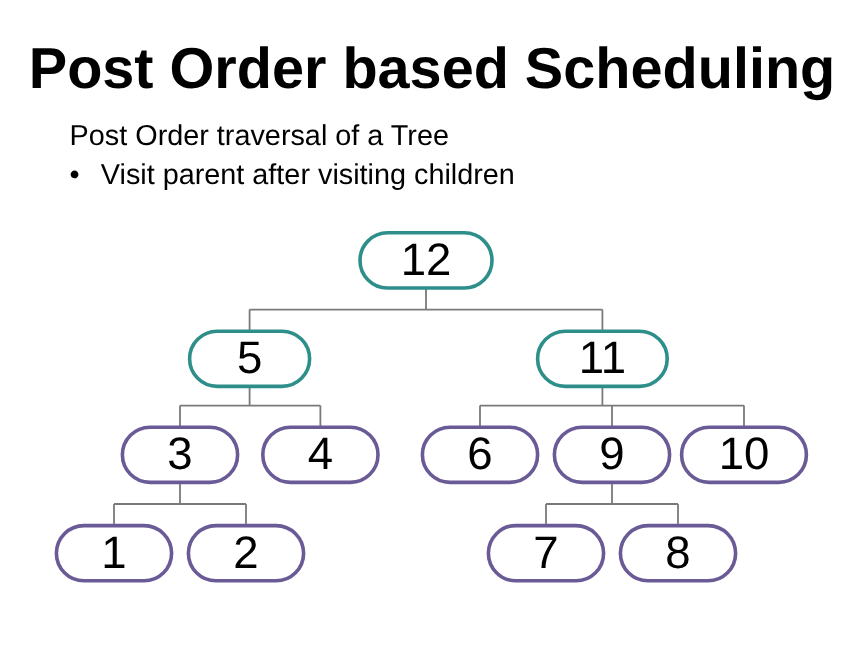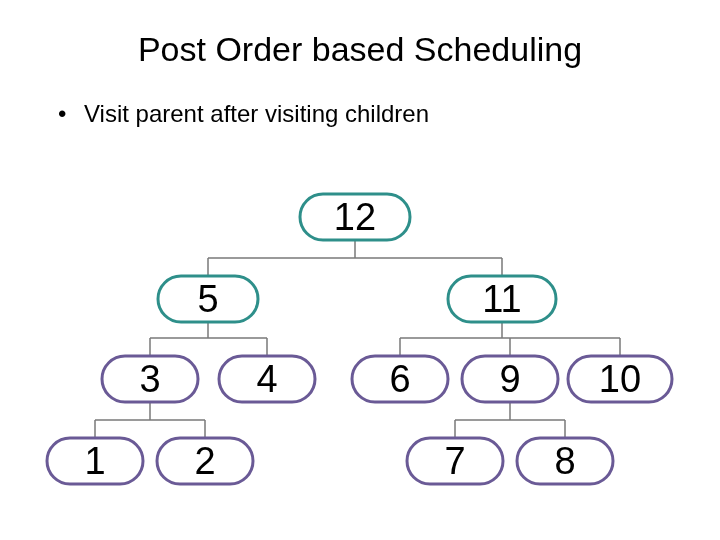--- a/index.html
+++ b/index.html
@@ -11,22 +11,22 @@
     background: #fff;
     font-family: Arial, Helvetica, sans-serif;
     color: #000;
     position: relative;
   }
   .title {
     position: absolute;
     left: 0; right: 0;
     top: 30px;
     text-align: center;
-    font-size: 34px;
-    font-weight: 400;
+    font-size: 48px;
+    font-weight: 700;
   }
   .subtitle {
     position: absolute;
     left: 58px;
     top: 98px;
     font-size: 24px;
     line-height: 1.35;
   }
   .bullet-row { display: flex; align-items: baseline; }
   .bullet-dot { width: 26px; }
@@ -53,20 +53,21 @@
   .pill-teal { stroke: #2e8f8a; }
   .pill-purple { stroke: #6a5a96; }
   .conn { stroke: #7a7a7a; stroke-width: 1.5px; fill: none; }
 </style>
 </head>
 <body>
 
 <div class="title">Post Order based Scheduling</div>
 
 <div class="subtitle">
+  <div>Post Order traversal of a Tree</div>
   <div class="bullet-row">
     <span class="bullet-dot">•</span>
     <span>Visit parent after visiting children</span>
   </div>
 </div>
 
 <div class="tree-wrap">
 <svg viewBox="0 0 720 360">
 
   <path class="conn" d="M 355 60 V 78 M 208 78 H 502 M 208 78 V 96 M 502 78 V 96"></path>

